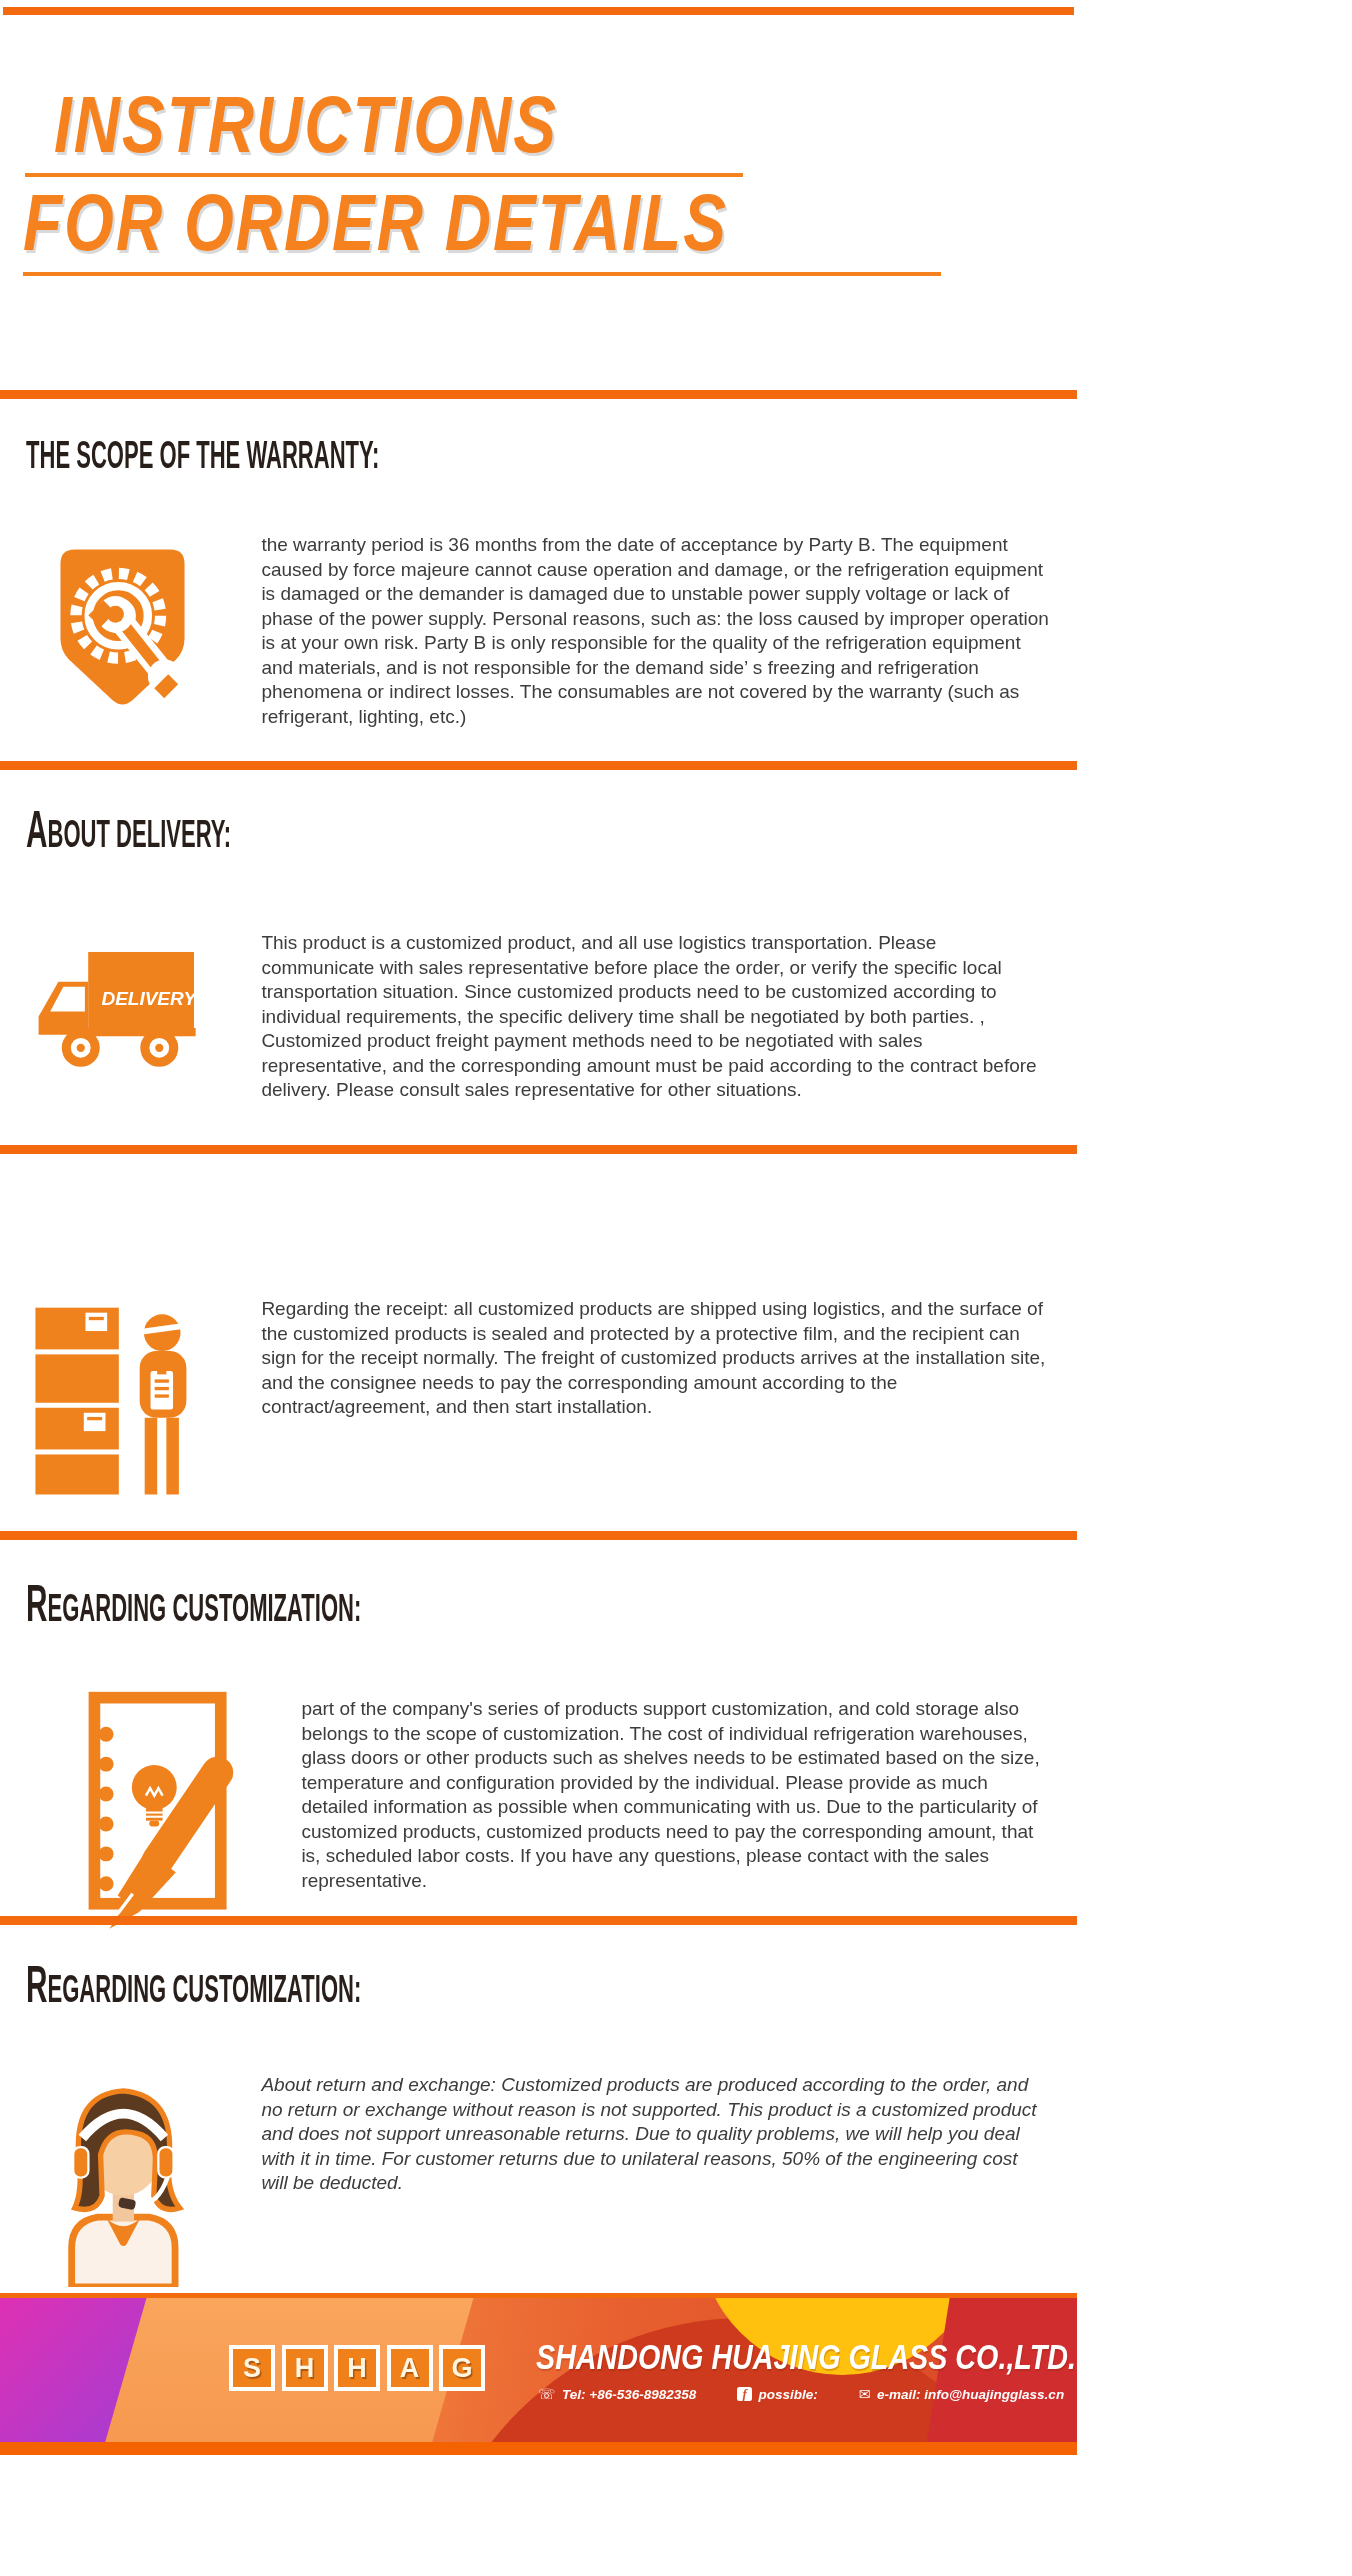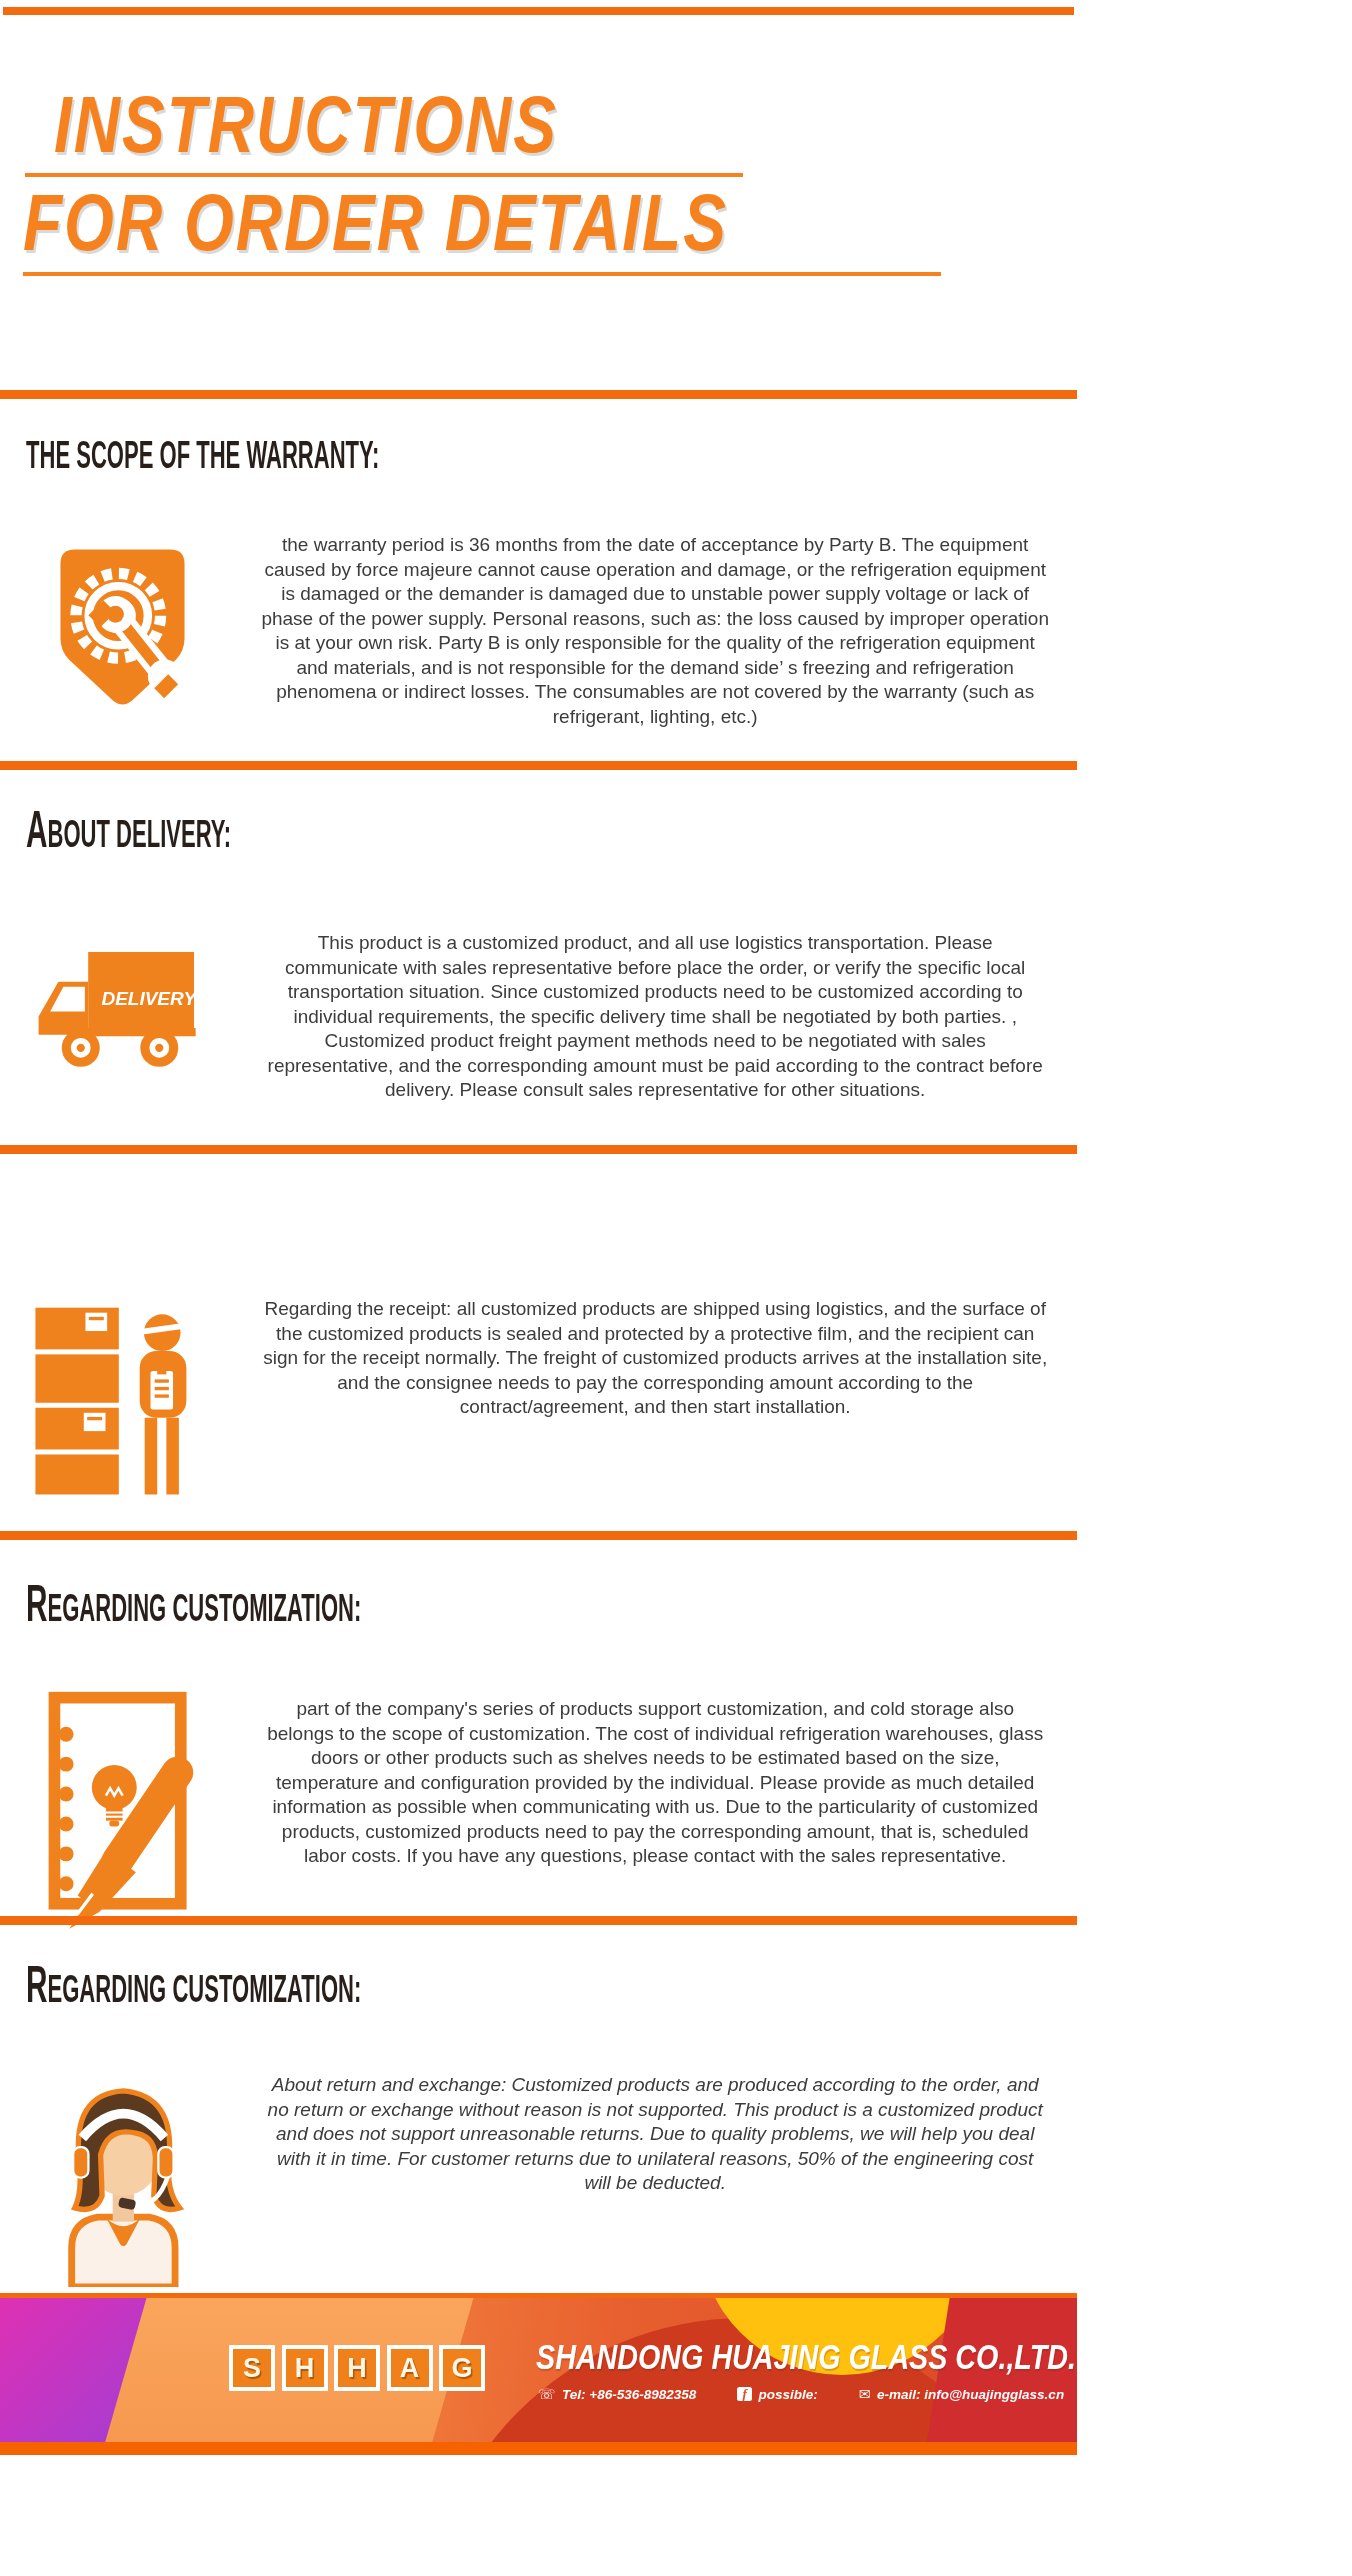--- a/index.html
+++ b/index.html
@@ -1,17 +1,17 @@
 <!DOCTYPE html>
 <html style="font-size:13px"><head>
 <meta charset="utf-8">
 <style>
   html,body{margin:0;padding:0;background:#ffffff;}
   .page{position:relative;width:1077px;height:2576px;background:#fff;overflow:hidden;
-        font-family:"Liberation Sans",sans-serif;text-align:center;}
+        font-family:"Liberation Sans",sans-serif;}
 
   
   .hbar{position:absolute;left:0;right:0;height:9px;background:#F2690E;}
   .condX{display:inline-block;transform-origin:0 0;white-space:nowrap;}
 
   
   .top-bar{position:absolute;top:6.5px;left:3.3px;right:3.3px;height:8.2px;background:#F2690E;}
   .title-line{position:absolute;color:#F5821F;font-weight:bold;font-style:italic;
               font-size:80px;line-height:1;letter-spacing:2.5px;
               text-shadow:2.5px 3.3px 0 rgba(130,130,130,.30);}
@@ -152,21 +152,21 @@
       </svg>
     </div>
     <div class="body-text" style="margin-top:3.3px;">Regarding the receipt: all customized products are shipped using logistics, and the surface of the customized products is sealed and protected by a protective film, and the recipient can sign for the receipt normally. The freight of customized products arrives at the installation site, and the consignee needs to pay the corresponding amount according to the contract/agreement, and then start installation.</div>
   </div>
 
   <div class="hbar" style="top:1531px;"></div>
 
   <div class="sec-heading drop" style="top:1578px;">
     <span class="condX">REGARDING CUSTOMIZATION:</span>
   </div>
-  <div class="row" style="top:1685px;">
+  <div class="row" style="top:1685px;margin-left:40px;">
     <div class="icon-box" style="margin-top:5.7px;">
       <svg width="172" height="241" viewBox="0 0 205 290">
         <rect x="20" y="8" width="152" height="248" fill="#fff" stroke="#F0821E" stroke-width="14"></rect>
         <circle cx="34" cy="52" r="9" fill="#F0821E"></circle>
         <circle cx="34" cy="88" r="9" fill="#F0821E"></circle>
         <circle cx="34" cy="124" r="9" fill="#F0821E"></circle>
         <circle cx="34" cy="160" r="9" fill="#F0821E"></circle>
         <circle cx="34" cy="196" r="9" fill="#F0821E"></circle>
         <circle cx="34" cy="232" r="9" fill="#F0821E"></circle>
         <circle cx="92" cy="116" r="27" fill="#F0821E"></circle>

